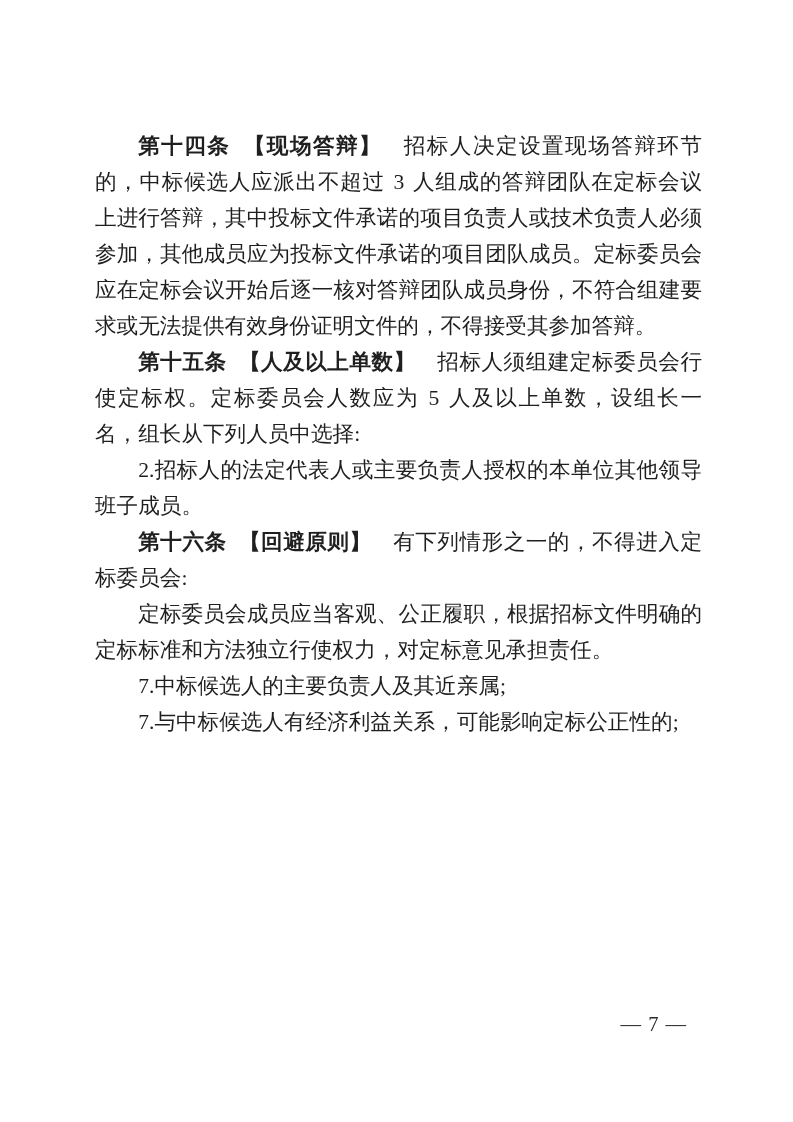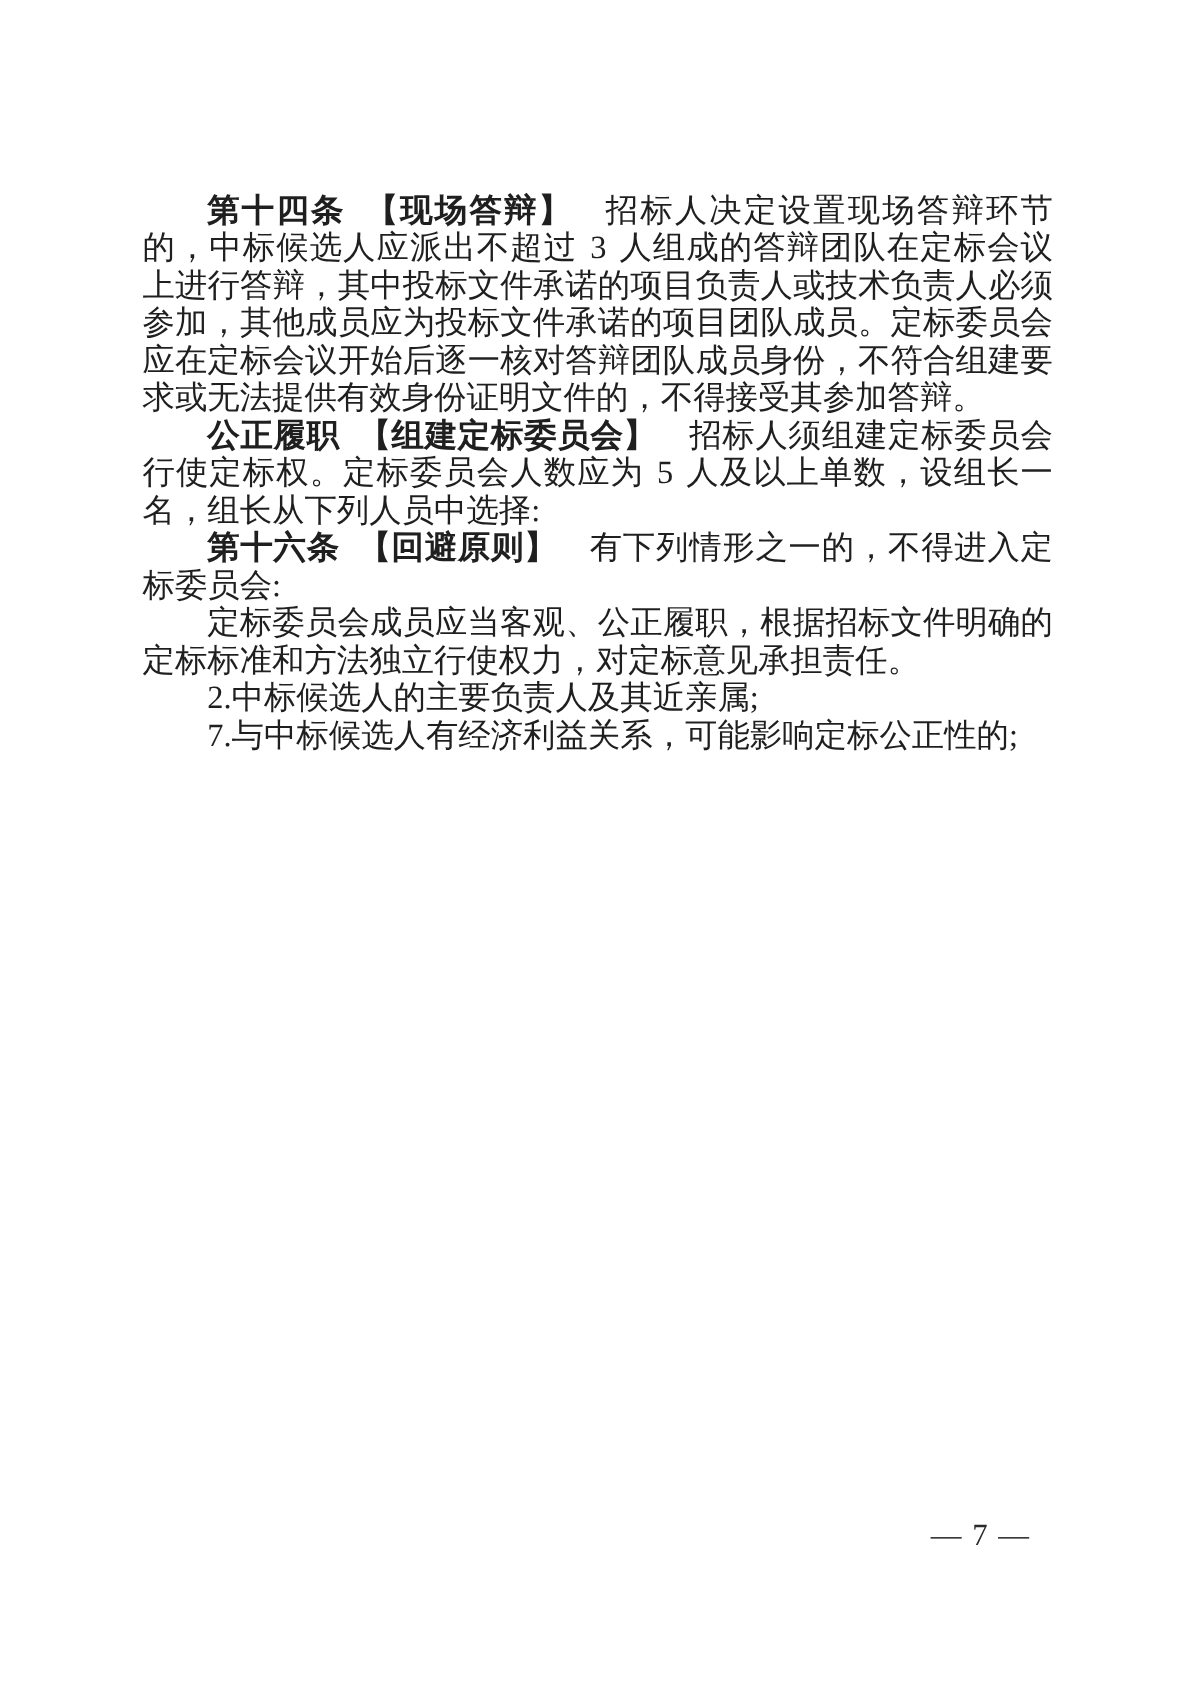--- a/index.html
+++ b/index.html
@@ -18,21 +18,21 @@
   }
   .content {
     position: absolute;
     left: 95px;
     top: 128px;
     width: 607px;
   }
   .para {
     margin: 0;
     font-size: 21.6px;
-    line-height: 25px;
+    line-height: 36px;
     text-align: justify;
     text-justify: inter-ideograph;
     text-indent: 2em;
     word-spacing: 0.12em;
     letter-spacing: 0;
   }
   .head {
     font-weight: 700;
     word-spacing: 0.3em;
     margin-right: 1.0em;
@@ -49,29 +49,30 @@
 </style>
 </head>
 <body>
 
 <div class="page">
   <div class="content">
 
     <p class="para"><span class="head">第十四条 【现场答辩】</span><span>招标人决定设置现场答辩环节的，中标候选人应派出不超过 3 人组成的答辩团队在定标会议上进行答辩，其中投标文件承诺的项目负责人或技术负责人必须参加，其他成员应为投标文件承诺的项目团队成员。定标委员会应在定标会议开始后逐一核对答辩团队成员身份，不符合组建要求或无法提供有效身份证明文件的，不得接受其参加答辩。</span></p>
 
 
-    <p class="para"><span class="head">公正履职 【组建定标委员会】</span><span>招标人须组建定标委员会行使定标权。定标委员会人数应为 5 人及以上单数，设组长一名，组长从下列人员中选择:</span></p>
+    <p class="para"><span class="head">第十五条 【人及以上单数】</span><span>招标人须组建定标委员会行使定标权。定标委员会人数应为 5 人及以上单数，设组长一名，组长从下列人员中选择:</span></p>
 
 
+    <p class="para"><span>2.招标人的法定代表人或主要负责人授权的本单位其他领导班子成员。</span></p>
 
 
     <p class="para"><span class="head">第十六条 【回避原则】</span><span>有下列情形之一的，不得进入定标委员会:</span></p>
 
     <p class="para"><span>定标委员会成员应当客观、公正履职，根据招标文件明确的定标标准和方法独立行使权力，对定标意见承担责任。</span></p>
 
-    <p class="para"><span>2.中标候选人的主要负责人及其近亲属;</span></p>
+    <p class="para"><span>7.中标候选人的主要负责人及其近亲属;</span></p>
 
     <p class="para"><span>7.与中标候选人有经济利益关系，可能影响定标公正性的;</span></p>
 
   </div>
 
   <div class="footer-pagenum">— 7 —</div>
 </div>
 
 </body></html>

